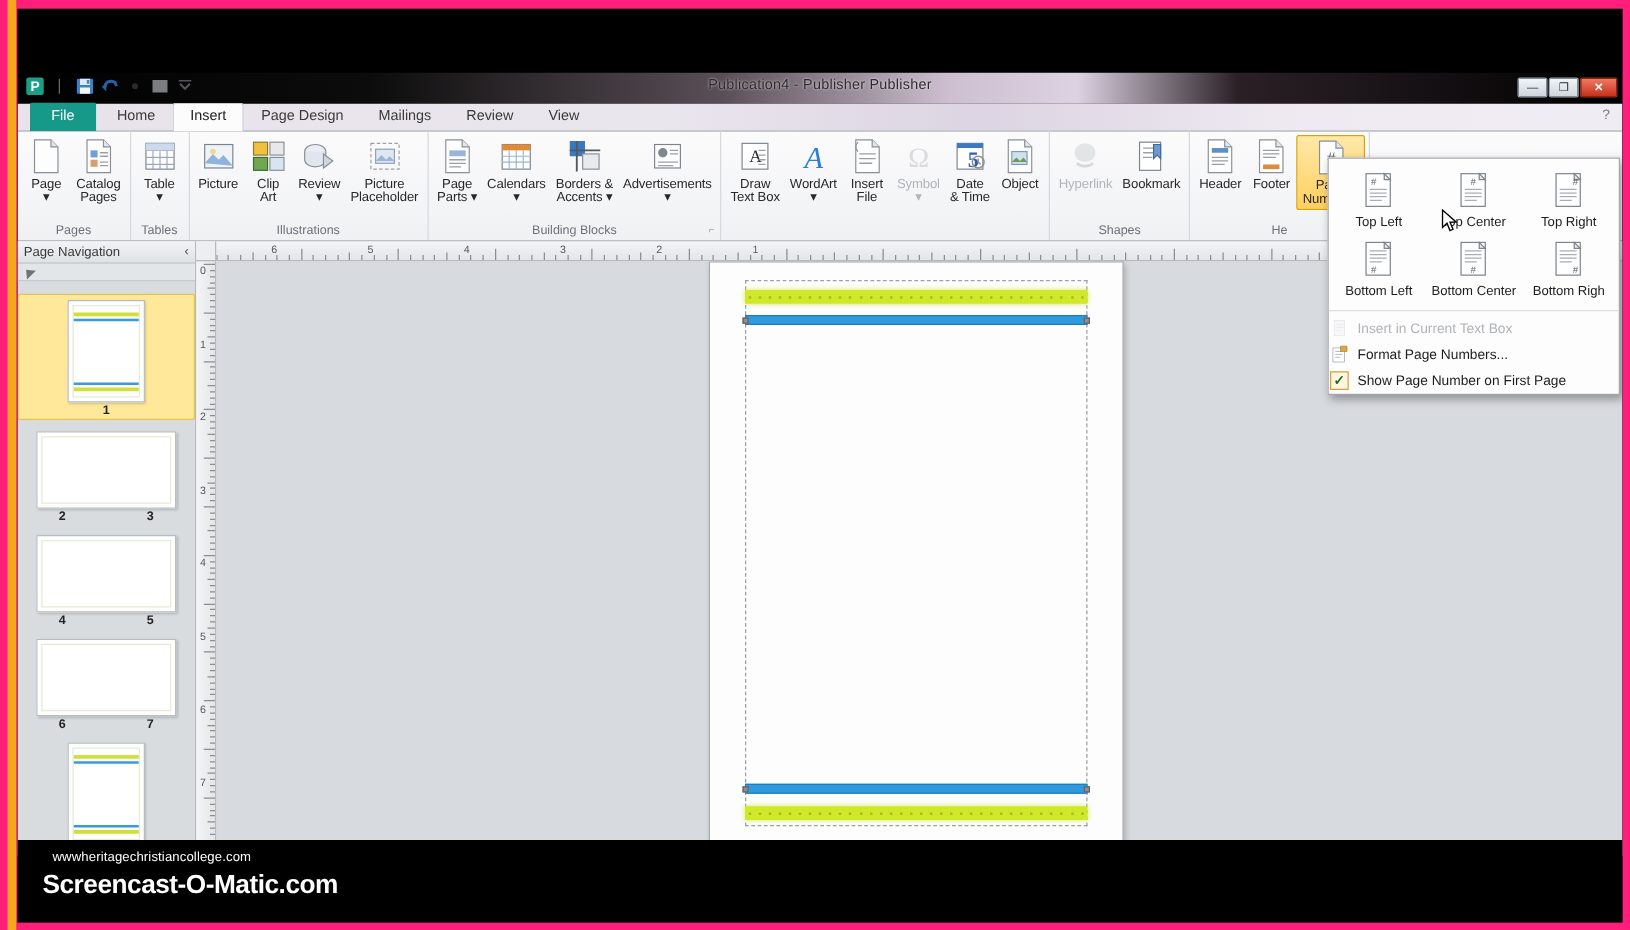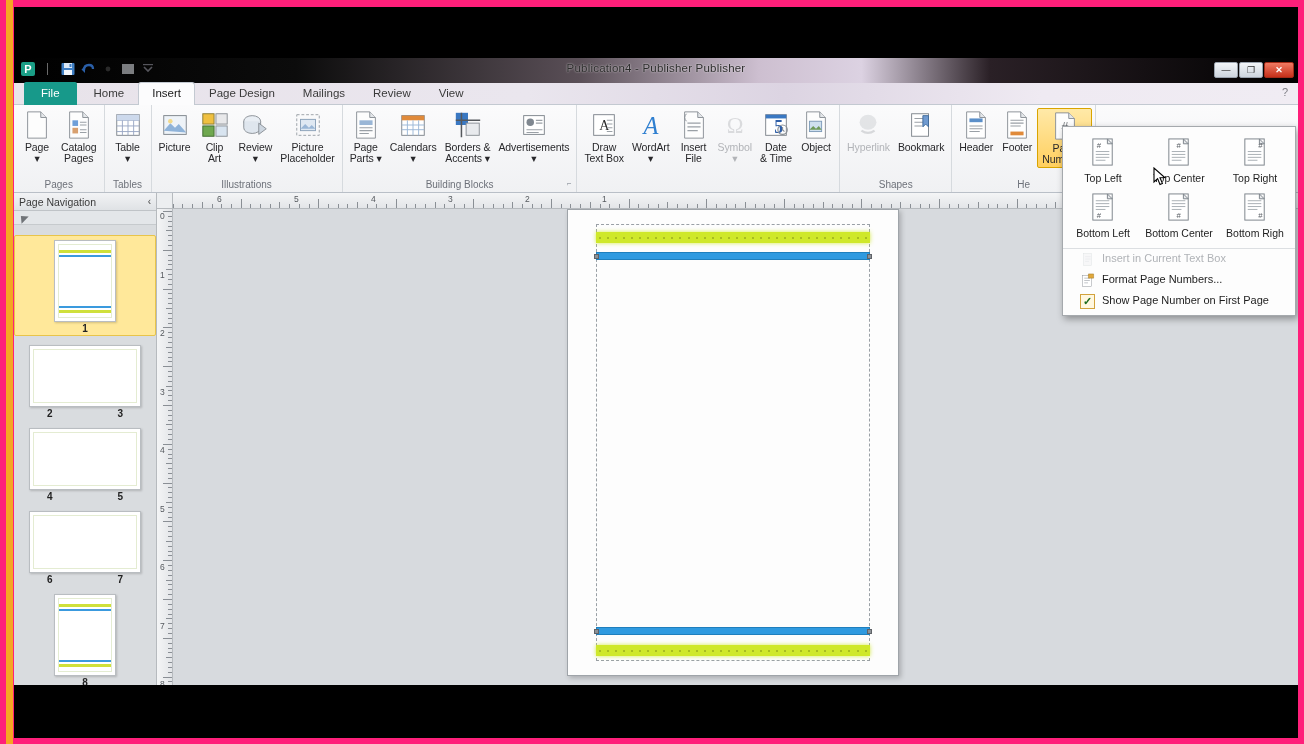--- a/index.html
+++ b/index.html
@@ -182,21 +182,21 @@
   
   #menu{
     position:absolute; left:1048px; top:119px; width:234px;
     background:#fdfdfd; border:1px solid #a5a9ad;
     box-shadow:2px 3px 7px rgba(0,0,0,.35); z-index:50;
   }
   #menugrid{ display:grid; grid-template-columns:repeat(3,1fr); padding:6px 2px 2px; }
   .mitem{ display:flex; flex-direction:column; align-items:center; padding:3px 0 4px; }
   .mitem .mlbl{ font-size:10.5px; color:#1d1d1d; margin-top:3px; white-space:nowrap; }
   .msep{ height:1px; background:#dcdfe2; margin:3px 0; }
-  .mrow{ display:flex; align-items:flex-start; height:21px; padding-left:17px; gap:7px; }
+  .mrow{ display:flex; align-items:center; height:21px; padding-left:1px; gap:7px; }
   .mrow .mtxt{ font-size:11px; color:#1d1d1d; }
   .mrow.disabled .mtxt{ color:#b0b3b7; }
   .chk{
     width:15px; height:15px; border:1px solid #d2a23c; background:#fff7e0;
     display:flex; align-items:center; justify-content:center;
     font-size:11px; color:#1d6b1d; font-weight:bold;
   }
   .mico{ width:15px; height:15px; display:block; }
 
   
@@ -1083,15 +1083,19 @@
           </div>
         </div>
   </div>
 
   <div id="cursor">
     <svg width="14" height="20" viewBox="0 0 14 20">
           <path d="M1 1 L1 15 L4.6 11.6 L7 17.5 L9.4 16.4 L7 10.8 L11.8 10.6 Z" fill="#fff" stroke="#000" stroke-width="1.1"></path>
         </svg>
   </div>
 
+  <div id="botband">
+    <div id="wmurl">wwwheritagechristiancollege.com</div>
+    <div id="wmbrand">Screencast-O-Matic.com</div>
+  </div>
 
 </div>
 </div>
 
 </body></html>

